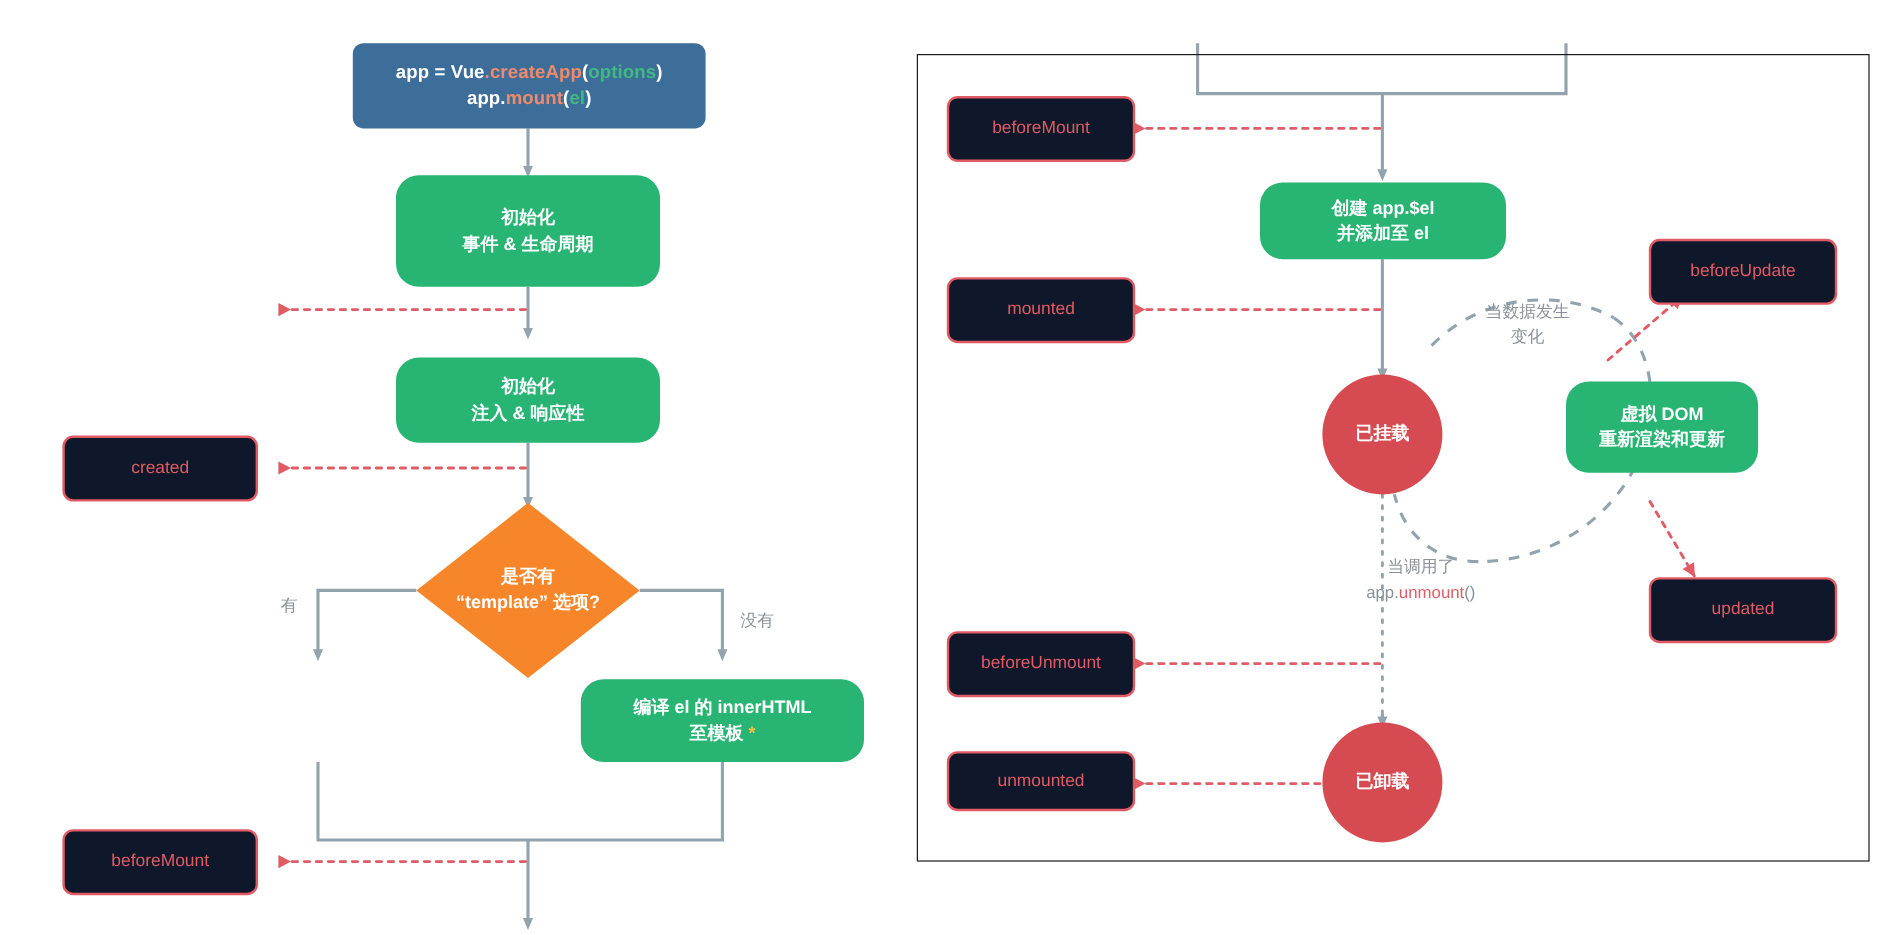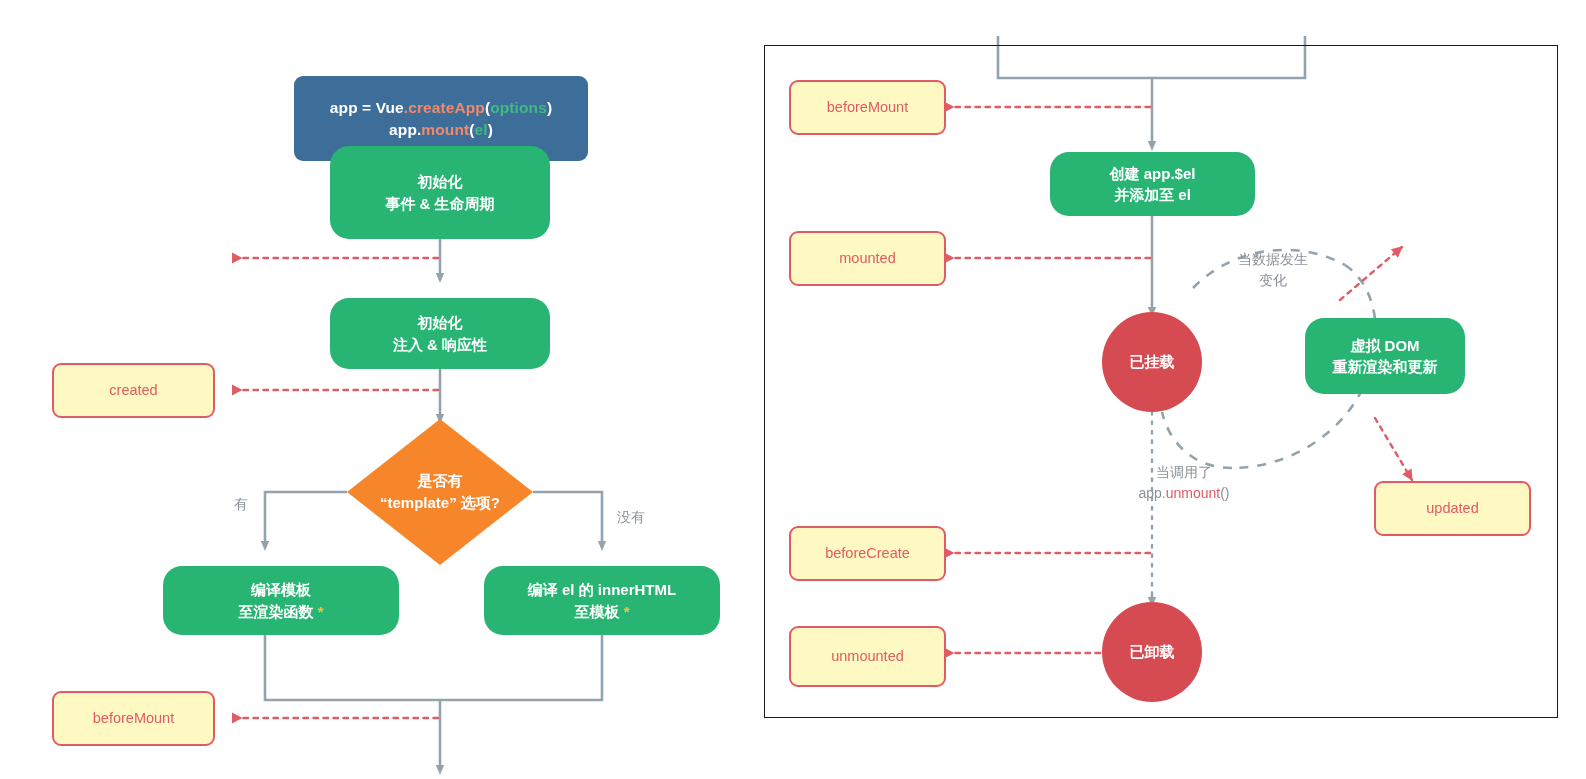--- a/index.html
+++ b/index.html
@@ -60,21 +60,21 @@
     background: #28b473;
     border-radius: 19px;
     color: #ffffff;
     font-weight: bold;
     font-size: 15px;
   }
   .star { color: #f5c242; font-weight: bold; }
 
   
   .n-hook {
-    background: #fef9c3;
+    background: #0f172a;
     border: 2px solid #e15b64;
     border-radius: 9px;
     color: #e15b64;
     font-size: 14.5px;
     font-weight: normal;
   }
 
   
   .n-diamond-wrap {
     position: absolute;
@@ -201,21 +201,21 @@
       <path d="M1150,258 L944,258" marker-end="url(#arrowRedLeft)"></path>
       <path d="M1150,553 L944,553" marker-end="url(#arrowRedLeft)"></path>
       <path d="M1150,653 L944,653" marker-end="url(#arrowRedLeft)"></path>
 
       <path d="M1340,300 L1402,247" marker-end="url(#arrowRed)"></path>
 
       <path d="M1375,418 L1412,480" marker-end="url(#arrowRed)"></path>
     </g>
   </svg>
 
-  <div class="node n-blue" style="left:294px; top:36px; width:294px; height:85px;margin-top:40px;">
+  <div class="node n-blue" style="left:294px; top:36px; width:294px; height:71px;">
     <div>
       <span class="tk-white">app = Vue</span><span class="tk-salmon">.createApp</span><span class="tk-white">(</span><span class="tk-green">options</span><span class="tk-white">)</span>
     </div>
     <div>
       <span class="tk-white">app.</span><span class="tk-salmon">mount</span><span class="tk-white">(</span><span class="tk-green">el</span><span class="tk-white">)</span>
     </div>
   </div>
 
   <div class="node n-green" style="left:330px; top:146px; width:220px; height:93px;">
     <div>初始化</div>
@@ -232,27 +232,20 @@
     <div class="n-diamond-label">
       <div>是否有</div>
       <div>“template” 选项?</div>
     </div>
   </div>
 
   <div class="edge-label lbl-grey" style="left:234px; top:494px;">有</div>
 
   <div class="edge-label lbl-grey" style="left:617px; top:494px;margin-top:13px;">没有</div>
 
-  <div class="node n-green" style="left:163px; top:566px; width:236px; height:69px;">
-    <div>编译模板</div>
-    <div>
-      <span>至渲染函数</span>
-      <span class="star">*</span>
-    </div>
-  </div>
 
   <div class="node n-green" style="left:484px; top:566px; width:236px; height:69px;">
     <div>编译 el 的 innerHTML</div>
     <div>
       <span>至模板</span>
       <span class="star">*</span>
     </div>
   </div>
 
 
@@ -268,27 +261,30 @@
 
   <div class="node n-hook" style="left:789px; top:80px; width:157px; height:55px;">
     <span>beforeMount</span>
   </div>
 
   <div class="node n-hook" style="left:789px; top:231px; width:157px; height:55px;">
     <span>mounted</span>
   </div>
 
   <div class="node n-hook" style="left:789px; top:526px; width:157px; height:55px;">
-    <span>beforeCreate</span>
-  </div>
-
-  <div class="node n-hook" style="left:789px; top:626px; width:157px; height:61px;">
+    <span>beforeUnmount</span>
+  </div>
+
+  <div class="node n-hook" style="left:789px; top:626px; width:157px; height:50px;">
     <span>unmounted</span>
   </div>
 
+  <div class="node n-hook" style="left:1374px; top:199px; width:157px; height:55px;">
+    <span>beforeUpdate</span>
+  </div>
 
   <div class="node n-green" style="left:1050px; top:152px; width:205px; height:64px;">
     <div>创建 app.$el</div>
     <div>并添加至 el</div>
   </div>
 
   <div class="node n-hook" style="left:1374px; top:481px; width:157px; height:55px;">
     <span>updated</span>
   </div>
 

